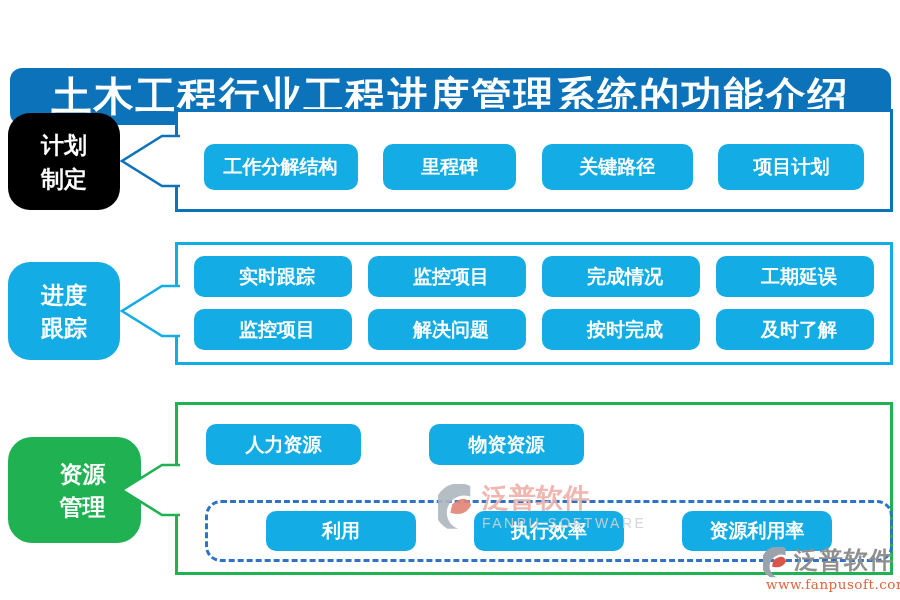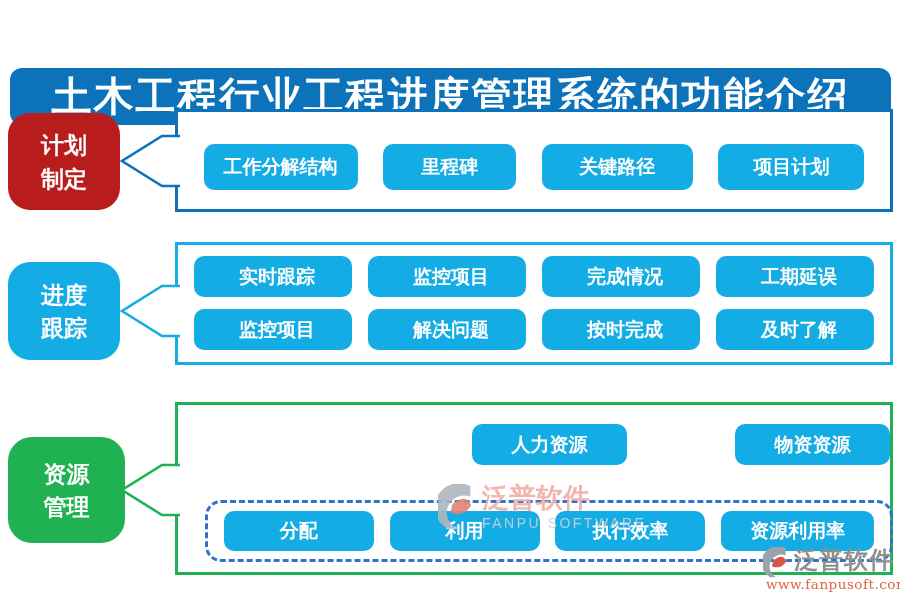--- a/index.html
+++ b/index.html
@@ -9,23 +9,23 @@
   
   .title-bar{position:absolute;left:10px;top:36px;width:881px;height:57px;
              background:#0C73BA;border-radius:12px;display:flex;align-items:center;
              justify-content:center;color:#fff;font-size:40px;font-weight:bold;
              letter-spacing:2px;white-space:nowrap;margin-top:32px;}
 
   
   .label-box{position:absolute;left:8px;display:flex;flex-direction:column;
              align-items:center;justify-content:center;color:#fff;font-weight:bold;
              font-size:23px;line-height:1.45;border-radius:22px;text-align:center;}
-  .s1-box{top:113px;width:112px;height:97px;background:#b91c1c;}
+  .s1-box{top:113px;width:112px;height:97px;background:#000000;}
   .s2-box{top:262px;width:112px;height:98px;background:#14ACE4;}
-  .s3-box{top:437px;width:117px;height:106px;background:#1FB152;border-radius:24px;}
+  .s3-box{top:437px;width:117px;height:106px;background:#1FB152;border-radius:24px;padding-left:16px;}
 
   
   .arrow{position:absolute;width:62px;height:56px;z-index:3;}
   .a1{left:119px;top:133px;color:#0C73BA;}
   .a2{left:119px;top:283px;color:#14ACE4;}
   .a3{left:119px;top:462px;color:#1FB152;}
   .arrow path{fill:#ffffff;stroke:currentColor;stroke-width:2.6;stroke-linejoin:miter;}
 
   
   .panel{position:absolute;left:175px;width:718px;background:#fff;border:3px solid;
@@ -42,21 +42,21 @@
   .p1 .prow{margin-top:32px;}
   .p1 .pill{width:146px;height:46px;}
   .p1 .pill:nth-child(1){width:154px;}
   .p1 .pill:nth-child(2){width:133px;}
   .p1 .pill:nth-child(3){width:151px;}
 
   .p2 .row-a{margin-top:11px;}
   .p2 .row-b{margin-top:12px;}
   .p2 .pill{width:150px;height:41px;padding-left:8px;}
 
-  .p3 .prow{margin-top:19px;justify-content:flex-end;gap:108px;}
+  .p3 .prow{margin-top:19px;justify-content:flex-start;gap:68px;padding-left:28px;}
   .p3 .prow .pill{width:155px;height:41px;}
 
   .dashed-box{position:absolute;left:27px;top:95px;width:688px;height:62px;
               border:3px dashed #2E73C8;border-radius:16px;box-sizing:border-box;
               display:flex;justify-content:space-evenly;align-items:center;z-index:1;}
   .dashed-box .pill{width:150px;height:40px;}
   .dashed-box .pill:nth-child(4){width:153px;}
 
   
   .wm-center{position:absolute;left:438px;top:484px;display:flex;gap:6px;z-index:3;
@@ -124,21 +124,20 @@
   </div>
   <svg class="arrow a3" viewBox="0 0 62 56">
     <path d="M61 3 L43 3 L3 28 L43 53 L61 53"></path>
   </svg>
   <div class="panel p3">
     <div class="prow">
       <div class="pill">人力资源</div>
       <div class="pill">物资资源</div>
     </div>
     <div class="dashed-box">
-      <div class="pill">分配</div>
       <div class="pill">利用</div>
       <div class="pill">执行效率</div>
       <div class="pill">资源利用率</div>
     </div>
   </div>
 
   <div class="wm-center">
     <svg width="38" height="46" viewBox="0 0 40 48">
       <path d="M34 2 A23 23 0 0 0 10 47 L21 47 A17 17 0 0 1 34 13 Z" fill="#AEB7BF"></path>
       <path d="M15 21 Q30 9 35 22 Q28 35 13 30 Z" fill="#E08576"></path>

